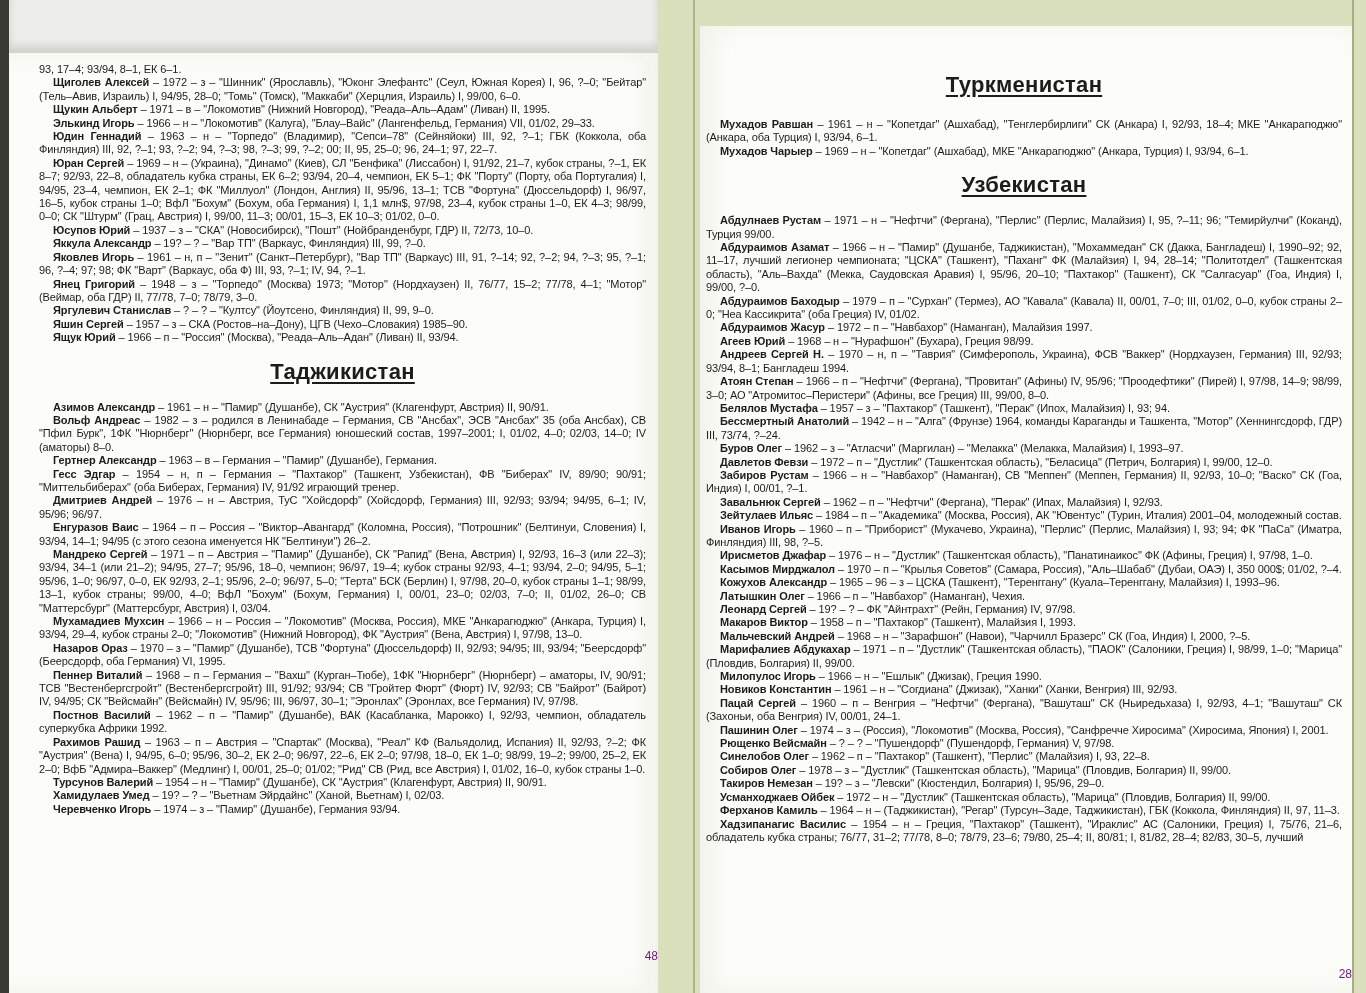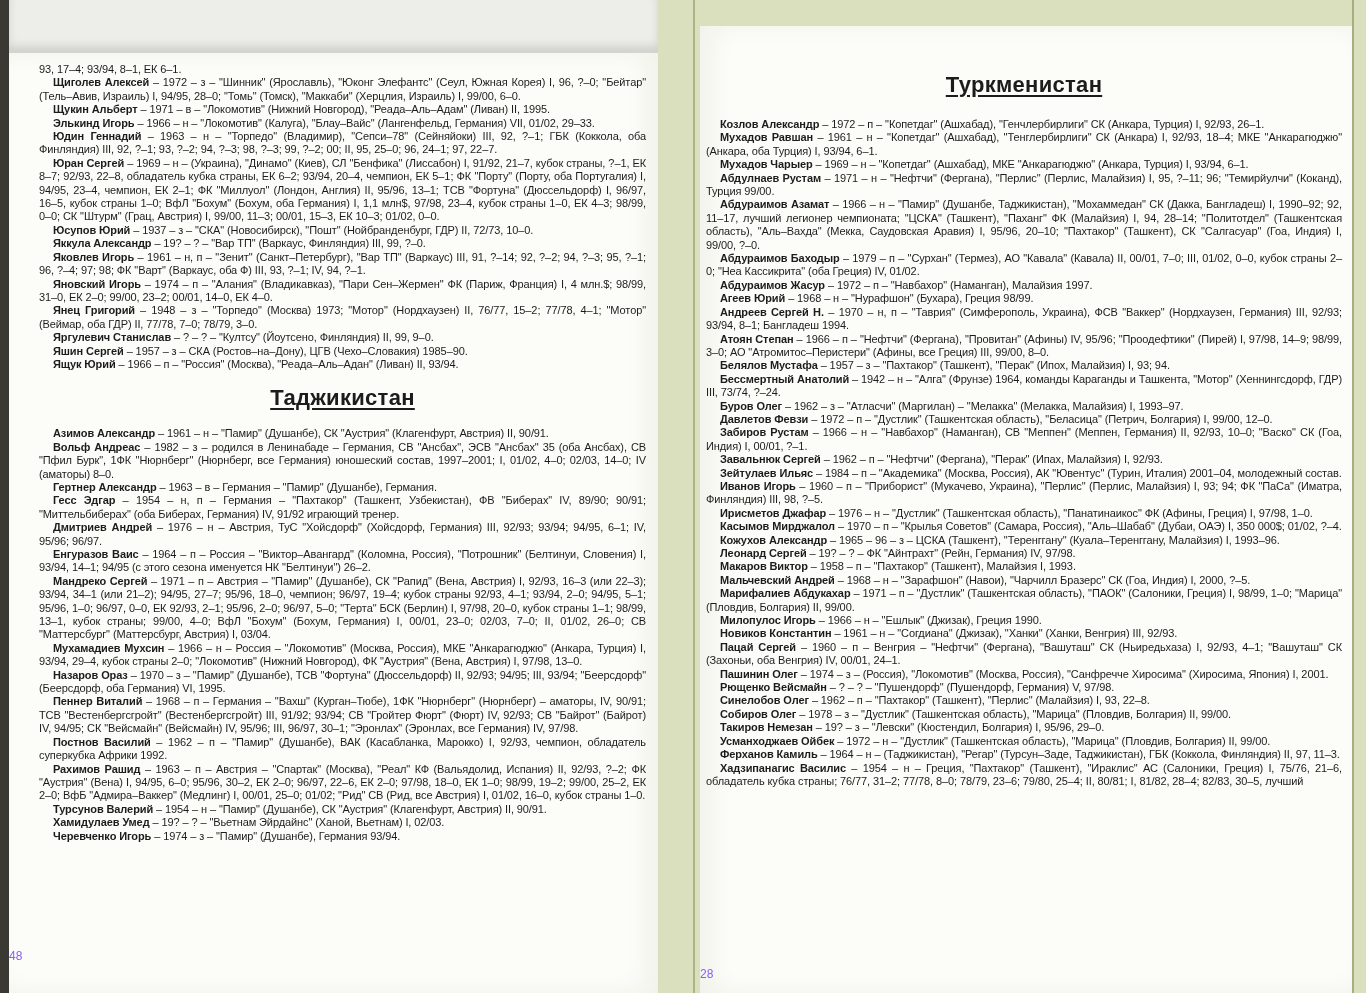--- a/index.html
+++ b/index.html
@@ -9,21 +9,21 @@
   .page{position:absolute;background:#fcfcf8;overflow:hidden;box-sizing:border-box;}
   .page-left{left:9px;top:53px;width:649px;height:940px;padding:10px 12px 0 30px;box-shadow:inset -12px 0 24px rgba(60,60,20,0.05);}
   .page-right{left:700px;top:26px;width:652px;height:967px;padding:0 10px 0 6px;box-shadow:inset 12px 0 24px rgba(60,60,20,0.05);}
   .gutter-line{position:absolute;left:693px;top:0;width:2px;height:100%;background:rgba(128,133,78,0.5);}
   .right-edge-line{position:absolute;left:1352px;top:0;width:2px;height:100%;background:rgba(128,133,78,0.55);}
   .entry{margin:0;font-size:11px;line-height:13.4px;text-align:justify;text-indent:14px;letter-spacing:-0.1px;}
   .entry .name{font-weight:bold;}
   .cont{text-indent:0;}
   .section-heading{font-size:22px;line-height:26px;font-weight:bold;text-align:center;text-decoration:underline;text-underline-offset:3px;margin:14px 0 16px;letter-spacing:0.3px;}
   .page-right .section-heading.first{margin:46px 0 20px;text-align:center;}
-  .page-number{position:absolute;left:0;right:0;text-align:left;font-size:12px;color:#8b5cf6;}
+  .page-number{position:absolute;left:0;right:0;text-align:right;font-size:12px;color:#701a75;}
   .page-left .page-number{bottom:30px;}
   .page-right .page-number{bottom:12px;}
 </style>
 </head>
 <body>
 
 <div class="book">
   <div class="spine-edge"></div>
   <div class="stack-strip"></div>
 
@@ -40,21 +40,20 @@
 
   <p class="entry"><span class="name">Юран Сергей</span><span class="details"> – 1969 – н – (Украина), "Динамо" (Киев), СЛ "Бенфика" (Лиссабон) I, 91/92, 21–7, кубок страны, ?–1, ЕК 8–7; 92/93, 22–8, обладатель кубка страны, ЕК 6–2; 93/94, 20–4, чемпион, ЕК 5–1; ФК "Порту" (Порту, оба Португалия) I, 94/95, 23–4, чемпион, ЕК 2–1; ФК "Миллуол" (Лондон, Англия) II, 95/96, 13–1; ТСВ "Фортуна" (Дюссельдорф) I, 96/97, 16–5, кубок страны 1–0; ВфЛ "Бохум" (Бохум, оба Германия) I, 1,1 млн$, 97/98, 23–4, кубок страны 1–0, ЕК 4–3; 98/99, 0–0; СК "Штурм" (Грац, Австрия) I, 99/00, 11–3; 00/01, 15–3, ЕК 10–3; 01/02, 0–0.</span></p>
 
   <p class="entry"><span class="name">Юсупов Юрий</span><span class="details"> – 1937 – з – "СКА" (Новосибирск), "Пошт" (Нойбранденбург, ГДР) II, 72/73, 10–0.</span></p>
 
   <p class="entry"><span class="name">Яккула Александр</span><span class="details"> – 19? – ? – "Вар ТП" (Варкаус, Финляндия) III, 99, ?–0.</span></p>
 
   <p class="entry"><span class="name">Яковлев Игорь</span><span class="details"> – 1961 – н, п – "Зенит" (Санкт–Петербург), "Вар ТП" (Варкаус) III, 91, ?–14; 92, ?–2; 94, ?–3; 95, ?–1; 96, ?–4; 97; 98; ФК "Варт" (Варкаус, оба Ф) III, 93, ?–1; IV, 94, ?–1.</span></p>
 
 
-  <p class="entry"><span class="name">Яновский Игорь</span><span class="details"> – 1974 – п – "Алания" (Владикавказ), "Пари Сен–Жермен" ФК (Париж, Франция) I, 4 млн.$; 98/99, 31–0, ЕК 2–0; 99/00, 23–2; 00/01, 14–0, ЕК 4–0.</span></p>
 
   <p class="entry"><span class="name">Янец Григорий</span><span class="details"> – 1948 – з – "Торпедо" (Москва) 1973; "Мотор" (Нордхаузен) II, 76/77, 15–2; 77/78, 4–1; "Мотор" (Веймар, оба ГДР) II, 77/78, 7–0; 78/79, 3–0.</span></p>
 
   <p class="entry"><span class="name">Яргулевич Станислав</span><span class="details"> – ? – ? – "Култсу" (Йоутсено, Финляндия) II, 99, 9–0.</span></p>
 
   <p class="entry"><span class="name">Яшин Сергей</span><span class="details"> – 1957 – з – СКА (Ростов–на–Дону), ЦГВ (Чехо–Словакия) 1985–90.</span></p>
 
   <p class="entry"><span class="name">Ящук Юрий</span><span class="details"> – 1966 – п – "Россия" (Москва), "Реада–Аль–Адан" (Ливан) II, 93/94.</span></p>
 </div>
     <h2 class="section-heading">Таджикистан</h2>
@@ -90,26 +89,26 @@
   <p class="entry"><span class="name">Черевченко Игорь</span><span class="details"> – 1974 – з – "Памир" (Душанбе), Германия 93/94.</span></p>
 </div>
     <div class="page-number">48</div>
   </div>
 
   <div class="gutter-line"></div>
 
   <div class="page page-right">
     <h2 class="section-heading first">Туркменистан</h2>
     <div class="entries">
-  <p class="entry"><span class="name">Козлов Александр</span><span class="details"> – 1972 – п – "Копетдаг" (Ашхабад), "Генчлербирлиги" СК (Анкара, Турция) I, 92/93, 26–1.</span></p>
 
   <p class="entry"><span class="name">Мухадов Равшан</span><span class="details"> – 1961 – н – "Копетдаг" (Ашхабад), "Тенглербирлиги" СК (Анкара) I, 92/93, 18–4; МКЕ "Анкарагюджю" (Анкара, оба Турция) I, 93/94, 6–1.</span></p>
 
   <p class="entry"><span class="name">Мухадов Чарыер</span><span class="details"> – 1969 – н – "Копетдаг" (Ашхабад), МКЕ "Анкарагюджю" (Анкара, Турция) I, 93/94, 6–1.</span></p>
 </div>
+    <h2 class="section-heading">Узбекистан</h2>
     <div class="entries">
   <p class="entry"><span class="name">Абдулнаев Рустам</span><span class="details"> – 1971 – н – "Нефтчи" (Фергана), "Перлис" (Перлис, Малайзия) I, 95, ?–11; 96; "Темирйулчи" (Коканд), Турция 99/00.</span></p>
 
   <p class="entry"><span class="name">Абдураимов Азамат</span><span class="details"> – 1966 – н – "Памир" (Душанбе, Таджикистан), "Мохаммедан" СК (Дакка, Бангладеш) I, 1990–92; 92, 11–17, лучший легионер чемпионата; "ЦСКА" (Ташкент), "Паханг" ФК (Малайзия) I, 94, 28–14; "Политотдел" (Ташкентская область), "Аль–Вахда" (Мекка, Саудовская Аравия) I, 95/96, 20–10; "Пахтакор" (Ташкент), СК "Салгасуар" (Гоа, Индия) I, 99/00, ?–0.</span></p>
 
   <p class="entry"><span class="name">Абдураимов Баходыр</span><span class="details"> – 1979 – п – "Сурхан" (Термез), АО "Кавала" (Кавала) II, 00/01, 7–0; III, 01/02, 0–0, кубок страны 2–0; "Неа Кассикрита" (оба Греция) IV, 01/02.</span></p>
 
   <p class="entry"><span class="name">Абдураимов Жасур</span><span class="details"> – 1972 – п – "Навбахор" (Наманган), Малайзия 1997.</span></p>
 
   <p class="entry"><span class="name">Агеев Юрий</span><span class="details"> – 1968 – н – "Нурафшон" (Бухара), Греция 98/99.</span></p>
@@ -133,20 +132,21 @@
   <p class="entry"><span class="name">Зейтулаев Ильяс</span><span class="details"> – 1984 – п – "Академика" (Москва, Россия), АК "Ювентус" (Турин, Италия) 2001–04, молодежный состав.</span></p>
 
   <p class="entry"><span class="name">Иванов Игорь</span><span class="details"> – 1960 – п – "Приборист" (Мукачево, Украина), "Перлис" (Перлис, Малайзия) I, 93; 94; ФК "ПаСа" (Иматра, Финляндия) III, 98, ?–5.</span></p>
 
   <p class="entry"><span class="name">Ирисметов Джафар</span><span class="details"> – 1976 – н – "Дустлик" (Ташкентская область), "Панатинаикос" ФК (Афины, Греция) I, 97/98, 1–0.</span></p>
 
   <p class="entry"><span class="name">Касымов Мирджалол</span><span class="details"> – 1970 – п – "Крылья Советов" (Самара, Россия), "Аль–Шабаб" (Дубаи, ОАЭ) I, 350 000$; 01/02, ?–4.</span></p>
 
   <p class="entry"><span class="name">Кожухов Александр</span><span class="details"> – 1965 – 96 – з – ЦСКА (Ташкент), "Теренггану" (Куала–Теренггану, Малайзия) I, 1993–96.</span></p>
 
+  <p class="entry"><span class="name">Латышкин Олег</span><span class="details"> – 1966 – п – "Навбахор" (Наманган), Чехия.</span></p>
 
   <p class="entry"><span class="name">Леонард Сергей</span><span class="details"> – 19? – ? – ФК "Айнтрахт" (Рейн, Германия) IV, 97/98.</span></p>
 
   <p class="entry"><span class="name">Макаров Виктор</span><span class="details"> – 1958 – п – "Пахтакор" (Ташкент), Малайзия I, 1993.</span></p>
 
   <p class="entry"><span class="name">Мальчевский Андрей</span><span class="details"> – 1968 – н – "Зарафшон" (Навои), "Чарчилл Бразерс" СК (Гоа, Индия) I, 2000, ?–5.</span></p>
 
   <p class="entry"><span class="name">Марифалиев Абдукахар</span><span class="details"> – 1971 – п – "Дустлик" (Ташкентская область), "ПАОК" (Салоники, Греция) I, 98/99, 1–0; "Марица" (Пловдив, Болгария) II, 99/00.</span></p>
 
   <p class="entry"><span class="name">Милопулос Игорь</span><span class="details"> – 1966 – н – "Ешлык" (Джизак), Греция 1990.</span></p>

